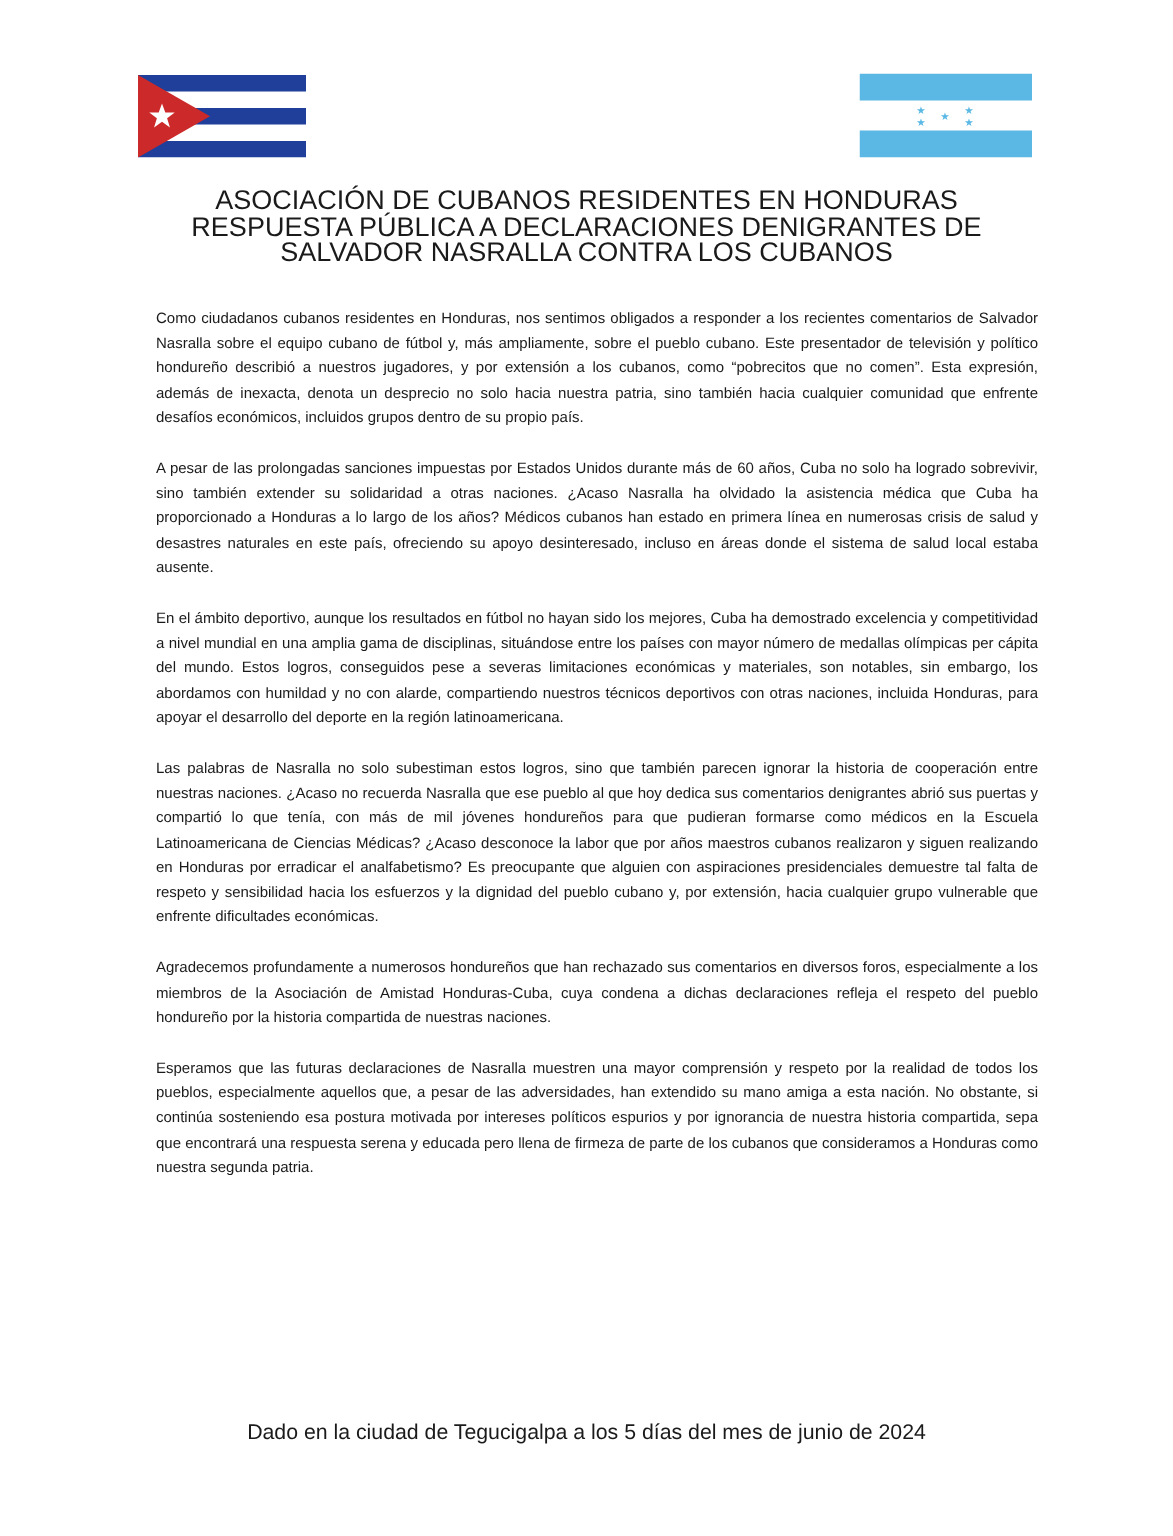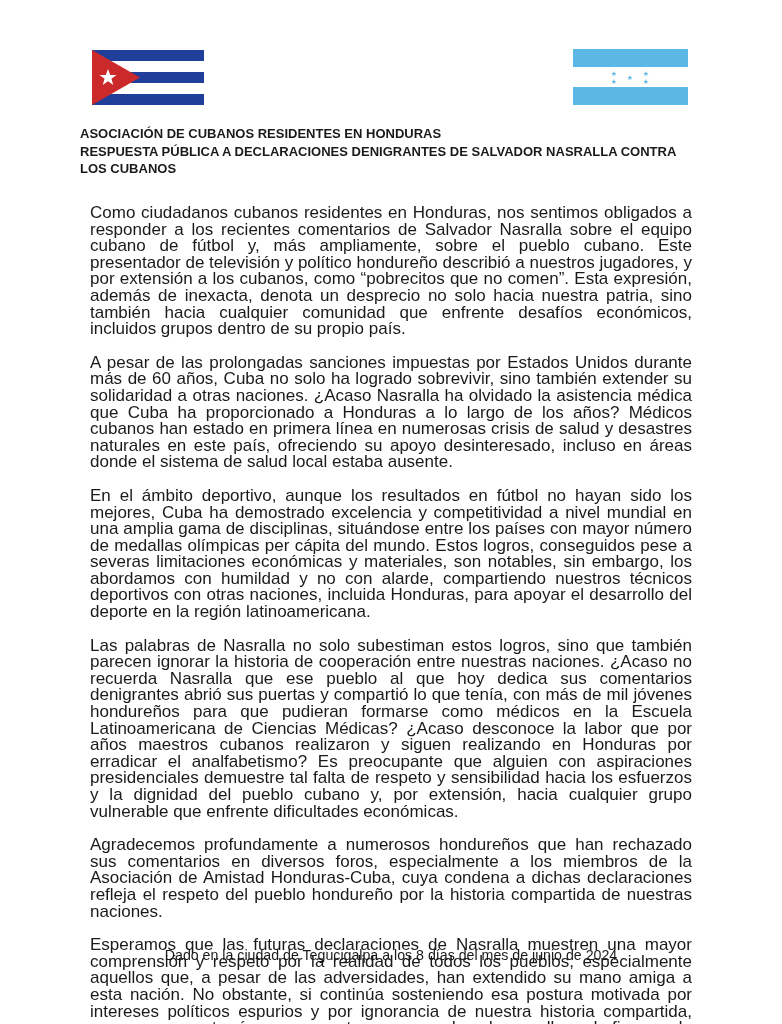--- a/index.html
+++ b/index.html
@@ -1,26 +1,26 @@
 <!DOCTYPE html>
 <html><head>
   <meta charset="utf-8">
   <style>
     html, body { margin: 0; padding: 0; background: #ffffff; }
     body { width: 782px; height: 1024px; position: relative; overflow: hidden;
       font-family: "Liberation Sans", sans-serif; color: #1a1a1a; }
     .flag { position: absolute; }
     .cuba { left: 92px; top: 50px; width: 112px; height: 55px; }
     .honduras { left: 573px; top: 49px; width: 115px; height: 56px; }
-    .heading { position: absolute; left: 80px; width: 622px; text-align: left;
-      font-weight: bold; font-size: 13px; line-height: 17px; }
+    .heading { position: absolute; left: 80px; width: 622px; text-align: center;
+      font-weight: normal; font-size: 18px; line-height: 17px; }
     .h1 { top: 125px; }
     .h2 { top: 143px; }
     .body { position: absolute; left: 90px; top: 205px; width: 602px; }
-    .para { margin: 0 0 17px 0; font-size: 17px; line-height: 16.6px; text-align: justify; }
+    .para { margin: 0 0 17px 14px; font-size: 10px; line-height: 16.6px; text-align: justify; }
     .signoff { position: absolute; left: 80px; width: 622px; top: 947px;
       text-align: center; font-size: 14.2px; line-height: 17px; }
   </style>
 </head>
 <body>
 
 <div class="flag cuba">
   <svg width="112" height="55" viewBox="0 0 112 55">
     <rect x="0" y="0" width="112" height="55" fill="#ffffff"></rect>
     <rect x="0" y="0" width="112" height="11" fill="#1f3f9a"></rect>
@@ -51,13 +51,13 @@
 
 <div class="body">
   <p class="para">Como ciudadanos cubanos residentes en Honduras, nos sentimos obligados a responder a los recientes comentarios de Salvador Nasralla sobre el equipo cubano de fútbol y, más ampliamente, sobre el pueblo cubano. Este presentador de televisión y político hondureño describió a nuestros jugadores, y por extensión a los cubanos, como “pobrecitos que no comen”. Esta expresión, además de inexacta, denota un desprecio no solo hacia nuestra patria, sino también hacia cualquier comunidad que enfrente desafíos económicos, incluidos grupos dentro de su propio país.</p>
   <p class="para">A pesar de las prolongadas sanciones impuestas por Estados Unidos durante más de 60 años, Cuba no solo ha logrado sobrevivir, sino también extender su solidaridad a otras naciones. ¿Acaso Nasralla ha olvidado la asistencia médica que Cuba ha proporcionado a Honduras a lo largo de los años? Médicos cubanos han estado en primera línea en numerosas crisis de salud y desastres naturales en este país, ofreciendo su apoyo desinteresado, incluso en áreas donde el sistema de salud local estaba ausente.</p>
   <p class="para">En el ámbito deportivo, aunque los resultados en fútbol no hayan sido los mejores, Cuba ha demostrado excelencia y competitividad a nivel mundial en una amplia gama de disciplinas, situándose entre los países con mayor número de medallas olímpicas per cápita del mundo. Estos logros, conseguidos pese a severas limitaciones económicas y materiales, son notables, sin embargo, los abordamos con humildad y no con alarde, compartiendo nuestros técnicos deportivos con otras naciones, incluida Honduras, para apoyar el desarrollo del deporte en la región latinoamericana.</p>
   <p class="para">Las palabras de Nasralla no solo subestiman estos logros, sino que también parecen ignorar la historia de cooperación entre nuestras naciones. ¿Acaso no recuerda Nasralla que ese pueblo al que hoy dedica sus comentarios denigrantes abrió sus puertas y compartió lo que tenía, con más de mil jóvenes hondureños para que pudieran formarse como médicos en la Escuela Latinoamericana de Ciencias Médicas? ¿Acaso desconoce la labor que por años maestros cubanos realizaron y siguen realizando en Honduras por erradicar el analfabetismo? Es preocupante que alguien con aspiraciones presidenciales demuestre tal falta de respeto y sensibilidad hacia los esfuerzos y la dignidad del pueblo cubano y, por extensión, hacia cualquier grupo vulnerable que enfrente dificultades económicas.</p>
   <p class="para">Agradecemos profundamente a numerosos hondureños que han rechazado sus comentarios en diversos foros, especialmente a los miembros de la Asociación de Amistad Honduras-Cuba, cuya condena a dichas declaraciones refleja el respeto del pueblo hondureño por la historia compartida de nuestras naciones.</p>
   <p class="para">Esperamos que las futuras declaraciones de Nasralla muestren una mayor comprensión y respeto por la realidad de todos los pueblos, especialmente aquellos que, a pesar de las adversidades, han extendido su mano amiga a esta nación. No obstante, si continúa sosteniendo esa postura motivada por intereses políticos espurios y por ignorancia de nuestra historia compartida, sepa que encontrará una respuesta serena y educada pero llena de firmeza de parte de los cubanos que consideramos a Honduras como nuestra segunda patria.</p>
 </div>
 
-<div class="signoff">Dado en la ciudad de Tegucigalpa a los 8 días del mes de junio de 2024</div>
+<div class="signoff">Dado en la ciudad de Tegucigalpa a los 5 días del mes de junio de 2024</div>
 
 </body></html>

